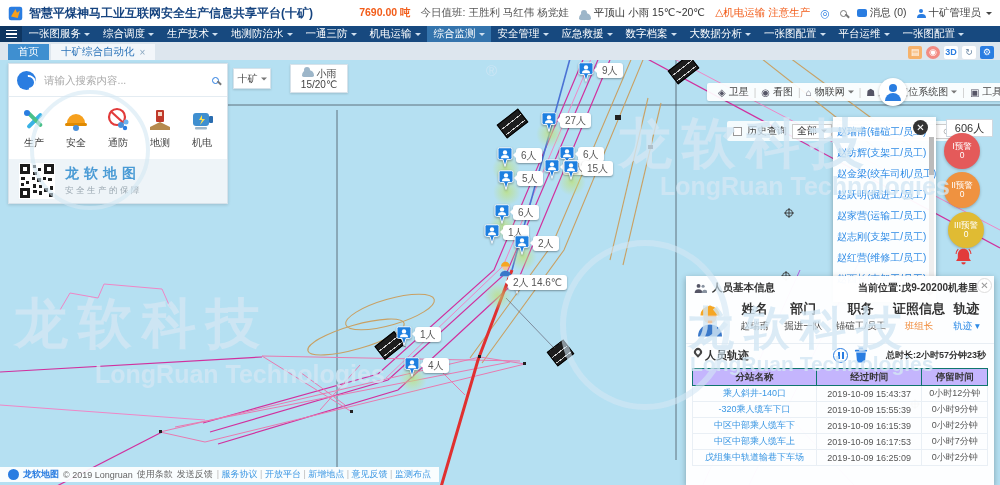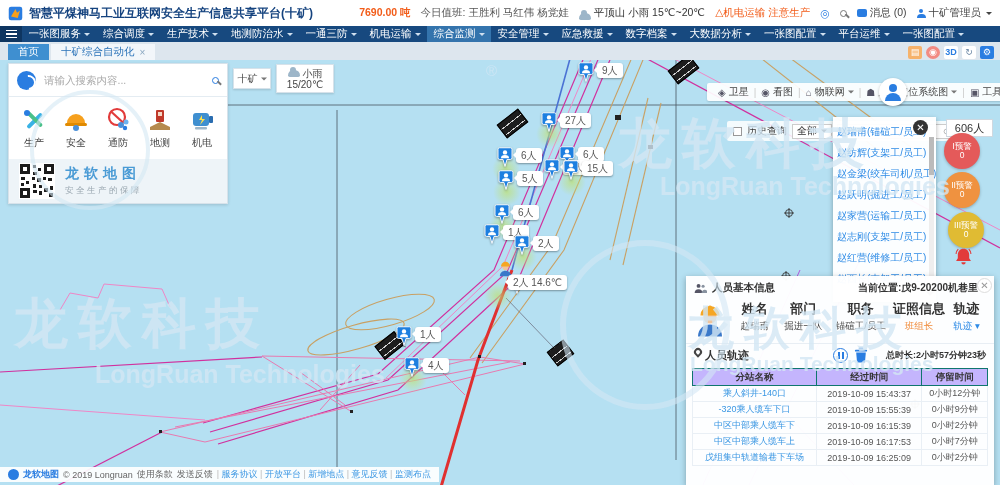--- a/index.html
+++ b/index.html
@@ -82,21 +82,21 @@
   .cat-label{font-size:10px;color:#444;}
   .cat-ico{width:26px;height:26px;}
   .brand-row{height:44px;background:#eef4f8;display:flex;align-items:center;padding:0 10px;gap:10px;}
   .qr{width:36px;height:36px;flex:none;}
   .brand-txt .bt1{font-size:14px;font-weight:bold;color:#4a9bd5;letter-spacing:5px;}
   .brand-txt .bt2{font-size:8.5px;color:#9aa7b0;letter-spacing:2.5px;margin-top:2px;}
 
   
   .chip{position:absolute;background:#fff;border:1px solid #d7e2ea;box-shadow:0 1px 2px rgba(0,0,0,.15);z-index:30;font-size:10px;color:#444;}
   #chip-mine{left:233px;top:8px;width:38px;height:21px;display:flex;align-items:center;justify-content:center;gap:3px;cursor:pointer;}
-  #chip-weather{left:276px;top:4px;width:58px;height:29px;display:flex;flex-direction:column;align-items:center;justify-content:center;line-height:11px;}
+  #chip-weather{left:290px;top:4px;width:58px;height:29px;display:flex;flex-direction:column;align-items:center;justify-content:center;line-height:11px;}
 
   
   #map-toolbar{position:absolute;left:707px;top:23px;height:18px;background:rgba(255,255,255,.92);border-radius:2px;display:flex;align-items:center;padding:0 6px;z-index:25;box-shadow:0 1px 2px rgba(0,0,0,.15);}
   .mt-item{display:flex;align-items:center;gap:3px;font-size:10px;color:#444;padding:0 5px;cursor:pointer;white-space:nowrap;}
   .mt-sep{color:#ccc;font-size:10px;}
   .mt-ico{color:#556;font-size:10px;}
   .pbtn{position:absolute;left:879px;top:18px;width:28px;height:28px;border-radius:50%;background:#fff;box-shadow:0 1px 3px rgba(0,0,0,.25);display:flex;align-items:center;justify-content:center;z-index:25;cursor:pointer;}
   .pbtn .head{position:absolute;top:6px;width:8px;height:8px;border-radius:50%;background:#2a7de1;}
   .pbtn .body{position:absolute;bottom:5px;width:16px;height:8px;border-radius:8px 8px 0 0;background:#2a7de1;}
 

